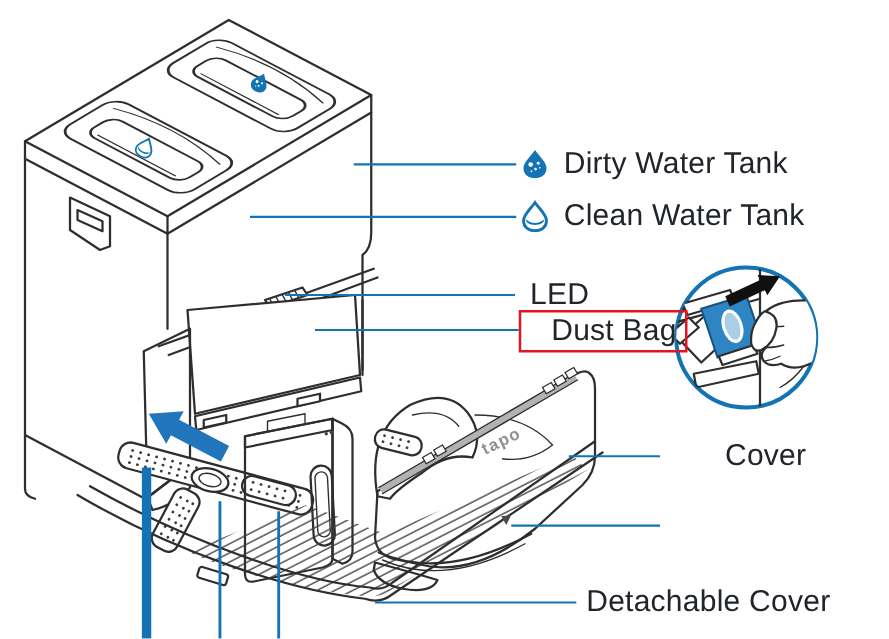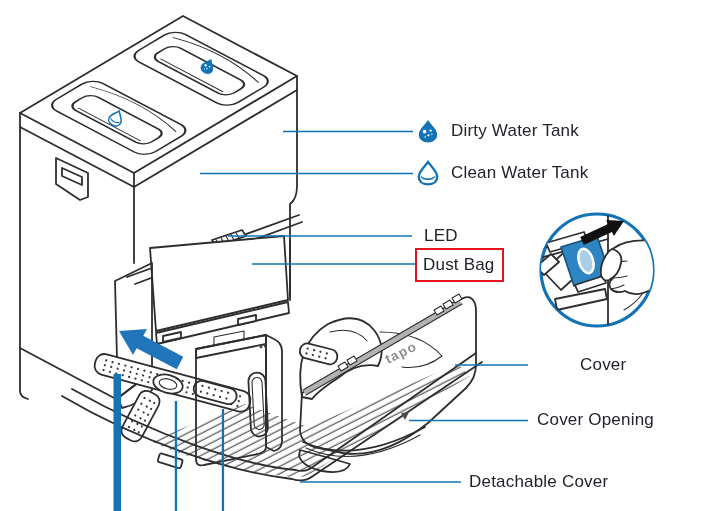--- a/index.html
+++ b/index.html
@@ -6,23 +6,23 @@
   .stage{position:relative;width:711px;height:511px;background:#fff;overflow:hidden;
          font-family:"Liberation Sans",sans-serif;}
   .stage svg.art{position:absolute;left:0;top:0;}
   
   .ln{fill:none;stroke:#2e2e30;stroke-width:1.8;stroke-linejoin:round;stroke-linecap:round;}
   .ln-thin{fill:none;stroke:#2e2e30;stroke-width:1.1;stroke-linejoin:round;stroke-linecap:round;}
   .f-white{fill:#ffffff;}
   .dots{fill:none;stroke:#3c3c3c;stroke-width:2.2;stroke-dasharray:0.1 6.5;stroke-linecap:round;}
   
   .callout{position:absolute;display:flex;align-items:center;gap:10px;height:34px;
-           font-size:17px;color:#21242b;white-space:nowrap;letter-spacing:0.2px;}
+           font-size:24px;color:#21242b;white-space:nowrap;letter-spacing:0.2px;}
   .callout .drop-icon{display:flex;width:26px;height:26px;flex:0 0 auto;}
-  .redbox{display:inline-block;border:2.5px solid #e31420;padding:1px 7px 2px 6px;line-height:27px;}
+  .redbox{display:inline-block;border:2.5px solid #e31420;padding:1px 7px 2px 24px;line-height:27px;}
   .tapo-logo{font-size:13.5px;fill:#8e9092;letter-spacing:1.2px;font-weight:bold;}
 </style>
 </head>
 <body>
 
 <div class="stage">
 
   <svg class="art" width="711" height="511" viewBox="0 0 711 511">
     <defs>
       <pattern id="hatch" patternUnits="userSpaceOnUse" width="6.5" height="6.5" patternTransform="rotate(-27)">
@@ -220,21 +220,18 @@
   </div>
 
   <div class="callout" style="left:415px;top:248px;height:auto;">
     <span class="redbox"><span>Dust Bag</span></span>
   </div>
 
   <div class="callout" style="left:537px;top:348px;margin-left:43px;">
     <span>Cover</span>
   </div>
 
-  <div class="callout" style="left:537px;top:403px;">
-    <span>Cover Opening</span>
-  </div>
 
   <div class="callout" style="left:469px;top:465px;">
     <span>Detachable Cover</span>
   </div>
 
 </div>
 
 </body></html>

